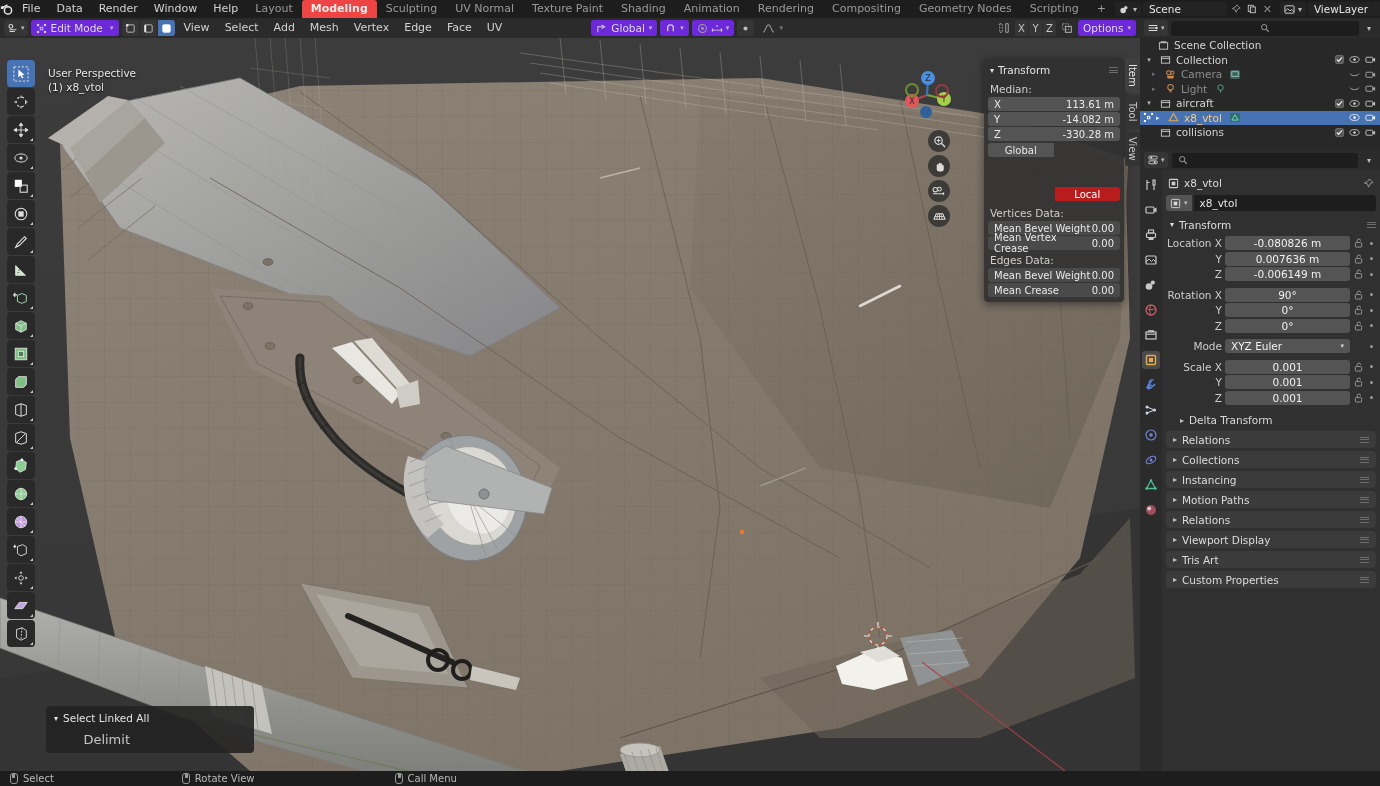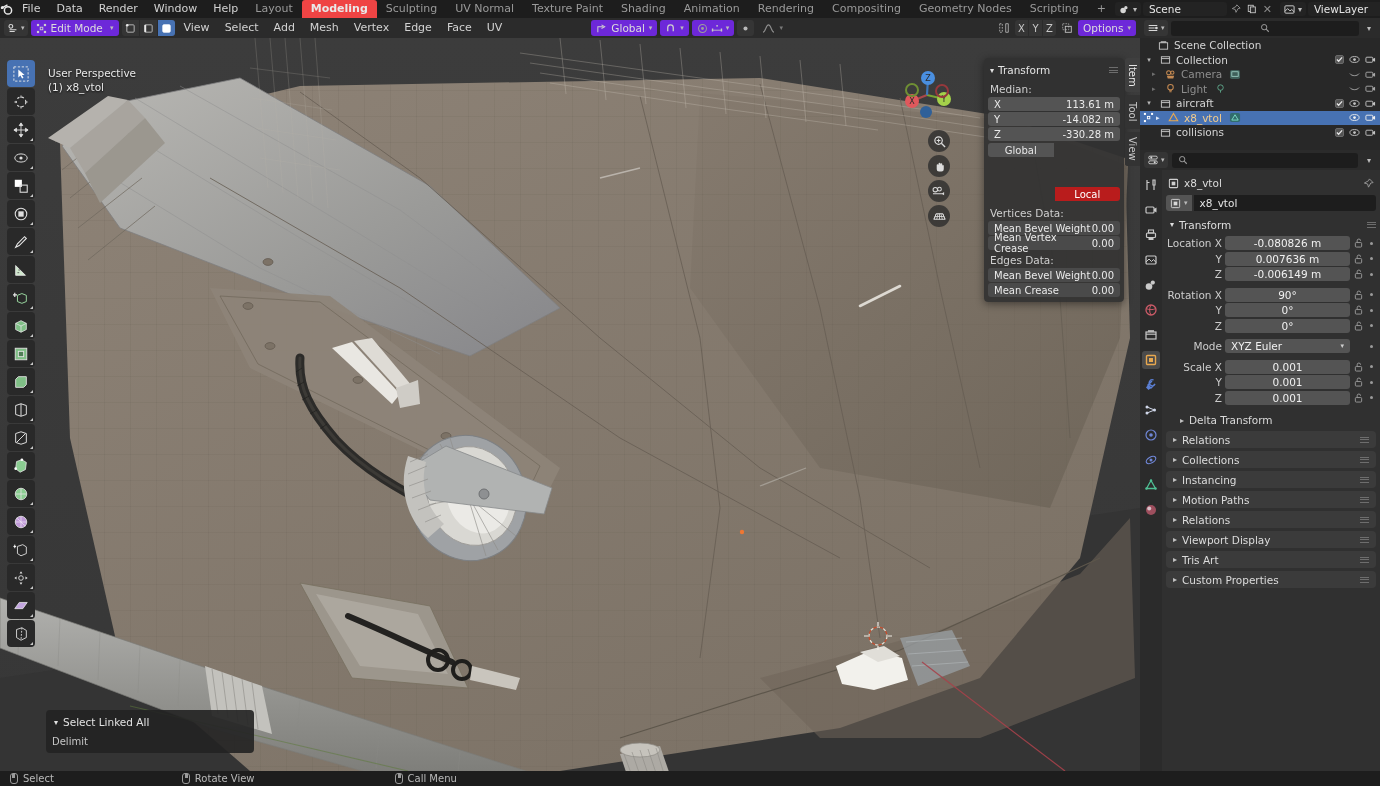--- a/index.html
+++ b/index.html
@@ -115,21 +115,21 @@
   }
   .vtab.active{ background:#3f3f3f; color:#eaeaea;}
 
   
   .oppanel{
     position:absolute; left:46px; bottom:18px; width:208px;
     background:#232323e8; border-radius:4px; padding:4px 0 6px; z-index:7;
   }
   .op-title{ display:flex;align-items:center;gap:5px; padding:2px 8px 6px; font-size:10.5px; color:#e2e2e2;}
   .op-row{ display:flex; align-items:flex-start; padding:0 6px; gap:6px;}
-  .op-label{ width:78px; font-size:10px; color:#c6c6c6; padding-top:2px;}
+  .op-label{ width:78px; text-align:right; font-size:13px; color:#c6c6c6; padding-top:2px;}
   .op-list{ flex:1; display:flex; flex-direction:column;}
   .op-opt{
     height:14px; background:#545454; display:flex; align-items:center; padding-left:6px;
     font-size:10.5px; color:#e6e6e6; border-bottom:1px solid #3a3a3a;
   }
   .op-opt:first-child{ border-radius:3px 3px 0 0;}
   .op-opt:last-child{ border-radius:0 0 3px 3px; border-bottom:none;}
   .op-opt.sel{ background:#4772b3; color:#fff; }
 
   

